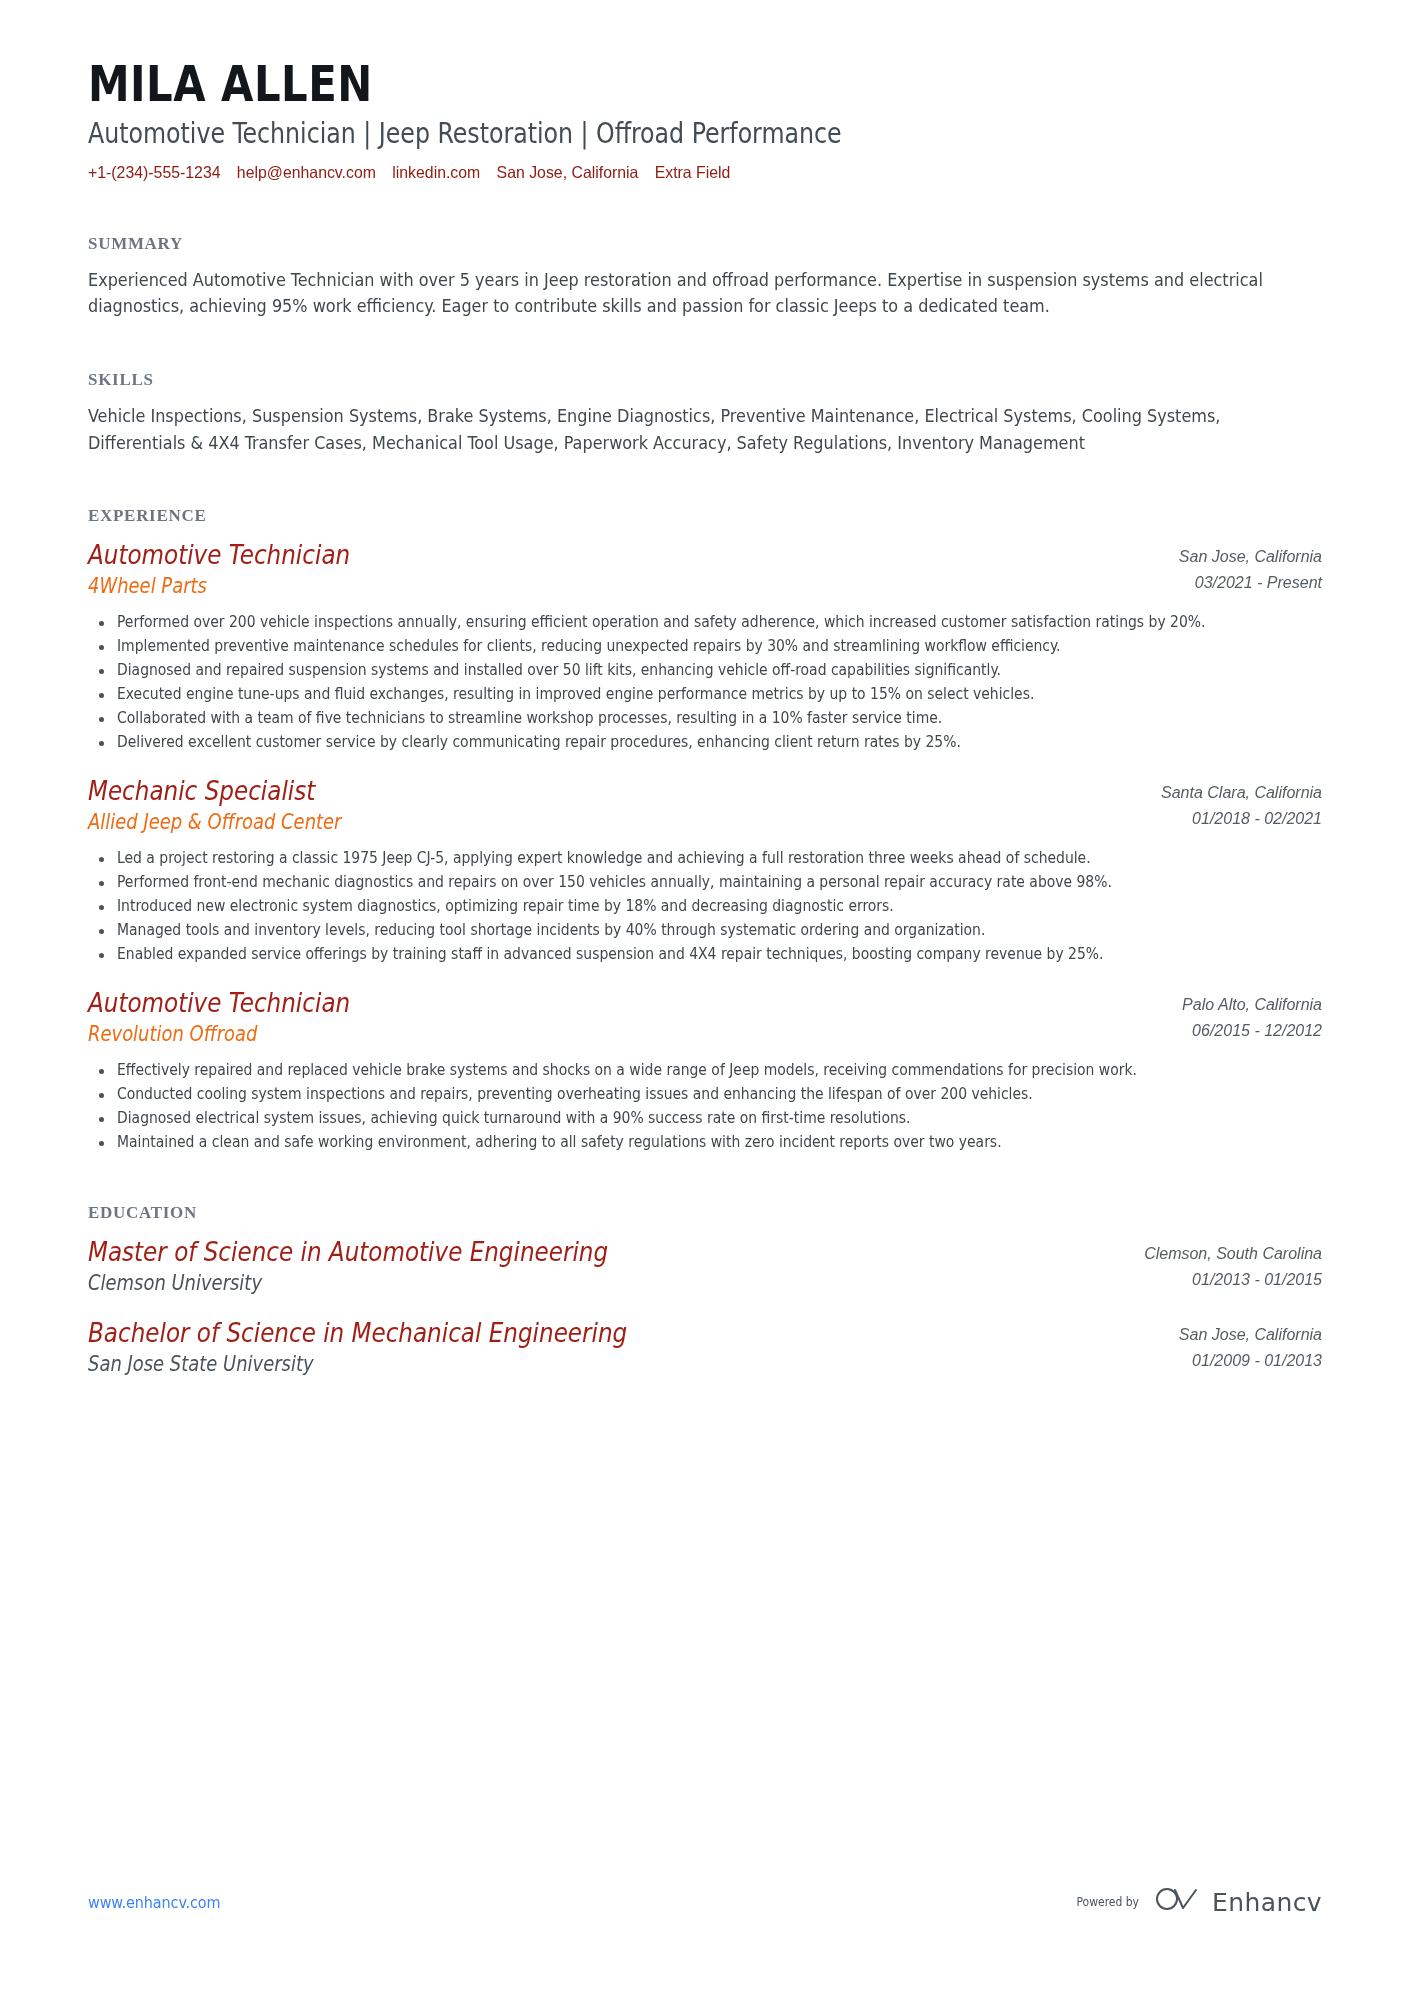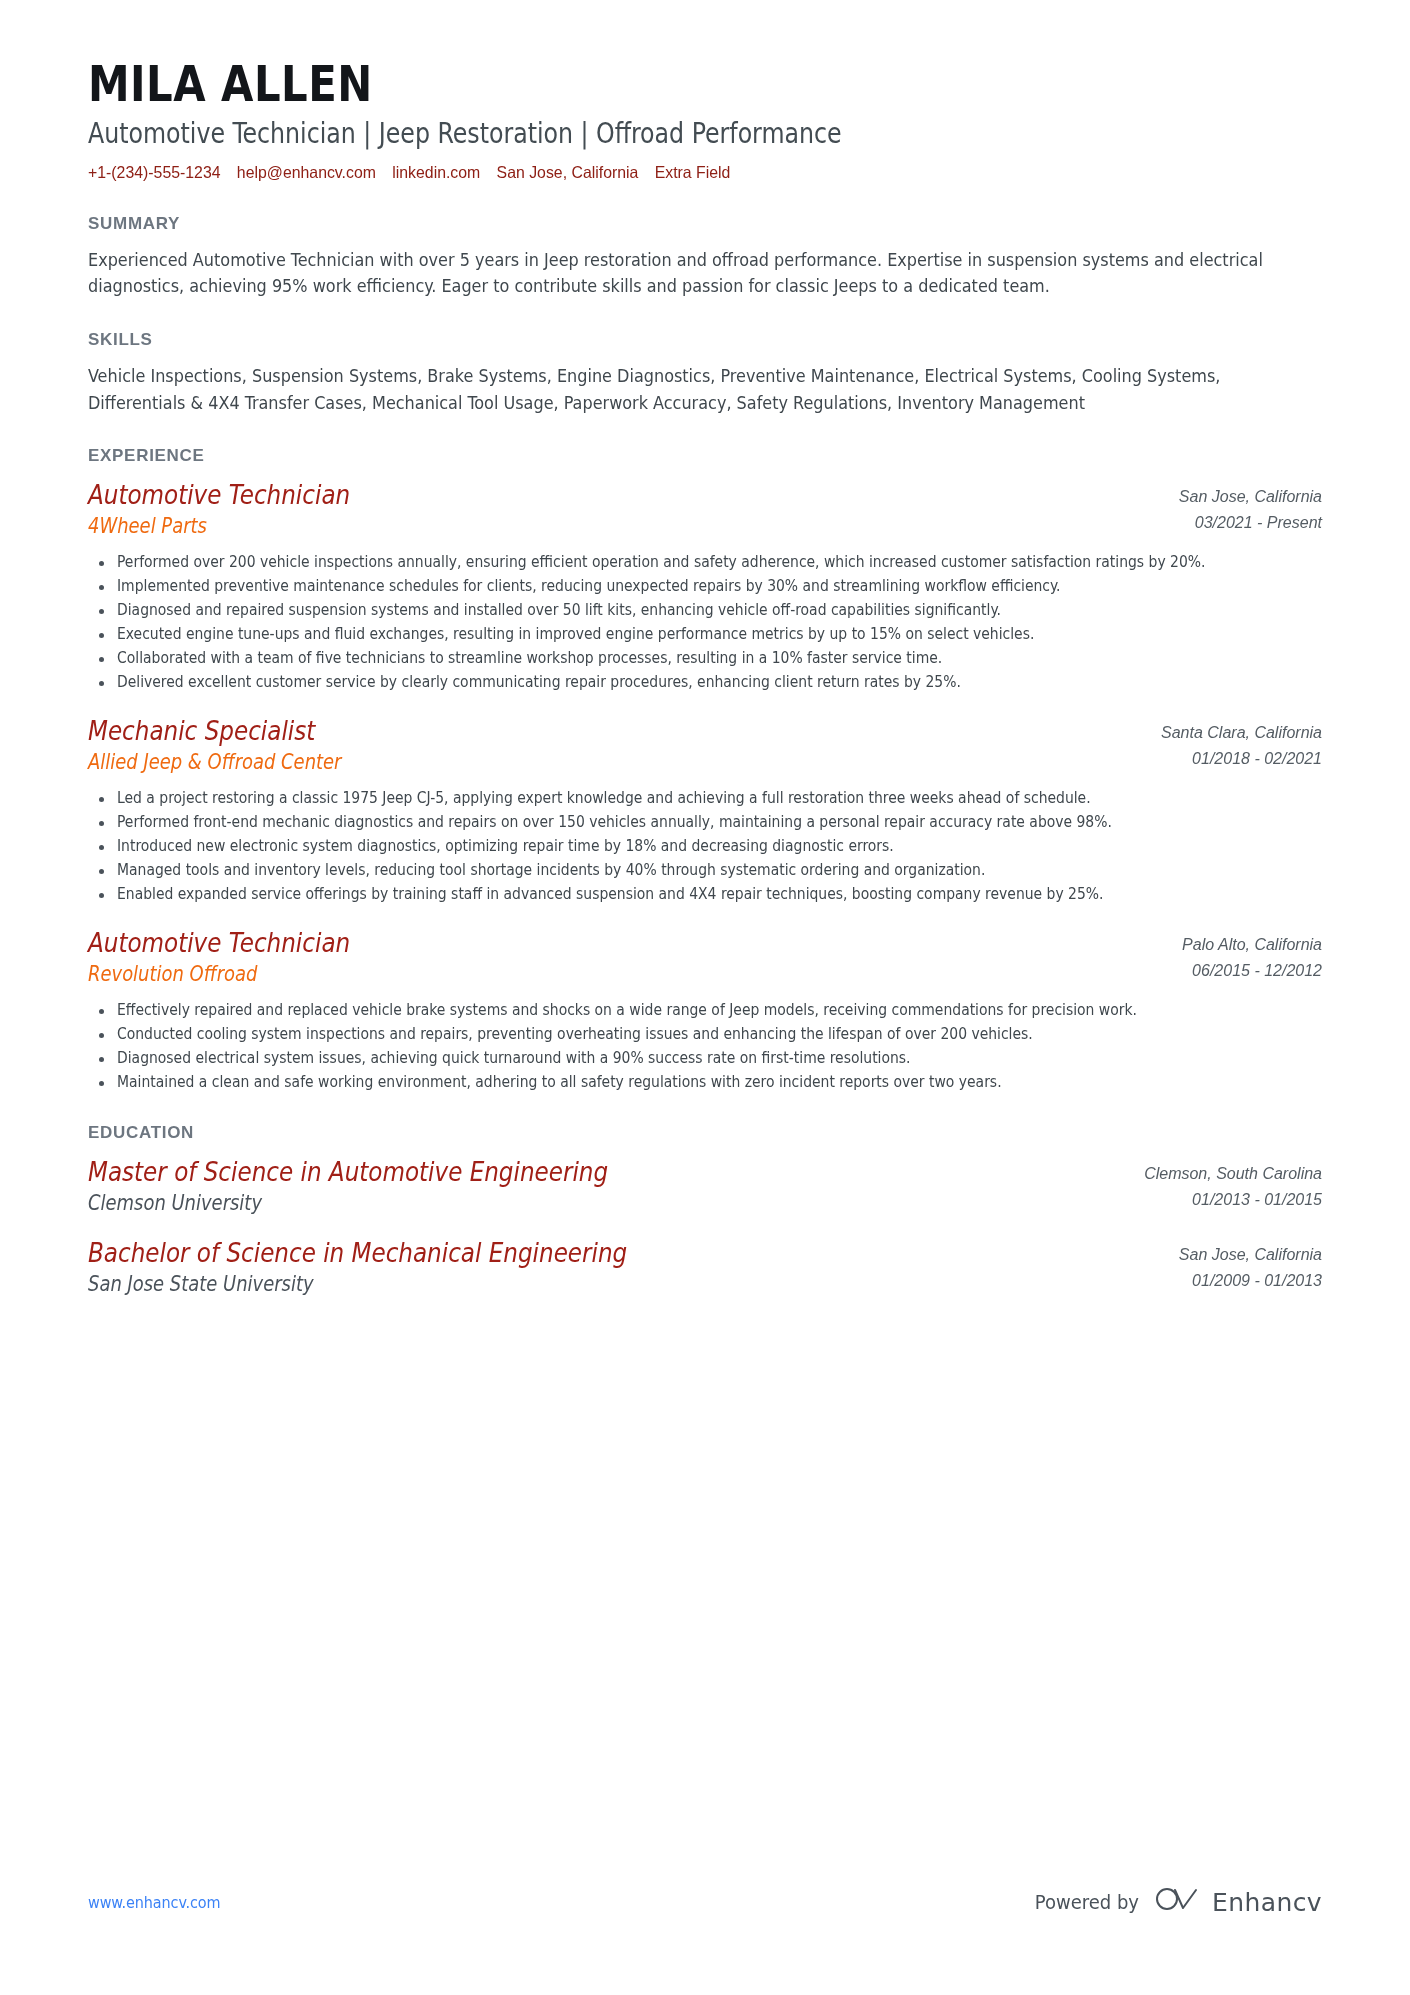--- a/index.html
+++ b/index.html
@@ -62,27 +62,27 @@
     font-size: 16.5px;
     line-height: 1.35;
     transform: scaleX(0.96);
     transform-origin: left center;
   }
   .contact .cl { white-space: nowrap; }
   .contact .sep { display: inline-block; width: 17px; }
 
   
   .sec-head {
-    font-family: Liberation Sans, sans-serif;
+    font-family: Liberation Serif, serif;
     font-size: 17px;
     font-weight: 700;
     letter-spacing: 0.7px;
     color: #6d7680;
     text-transform: uppercase;
-    margin-top: 30px;
+    margin-top: 50px;
     margin-bottom: 13px;
   }
 
   .body-text {
     font-family: "DejaVu Sans Condensed", "Liberation Sans Narrow", "Liberation Sans", sans-serif;
     font-size: 18.5px;
     line-height: 1.44;
     color: #3f474d;
     max-width: 1235px;
     transform: scaleX(0.965);
@@ -190,21 +190,21 @@
     color: #3b82f6;
     letter-spacing: -0.1px;
   }
   .footer-right {
     display: flex;
     align-items: center;
     gap: 16px;
   }
   .powered {
     font-family: "DejaVu Sans Condensed", "Liberation Sans Narrow", "Liberation Sans", sans-serif;
-    font-size: 20px;
+    font-size: 12px;
     color: #4a525a;
   }
   .brand {
     display: flex;
     align-items: center;
     gap: 11px;
   }
   .brand-name {
     font-family: "DejaVu Sans", "Liberation Sans", sans-serif;
     font-size: 25px;

